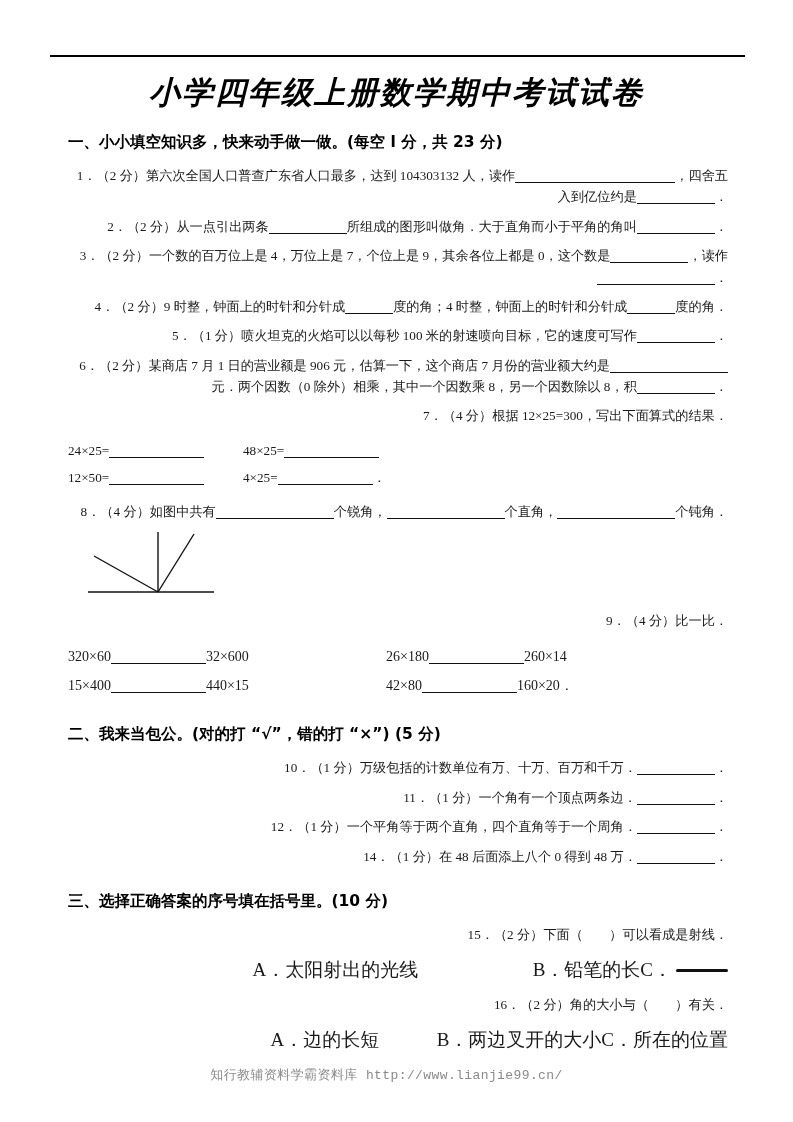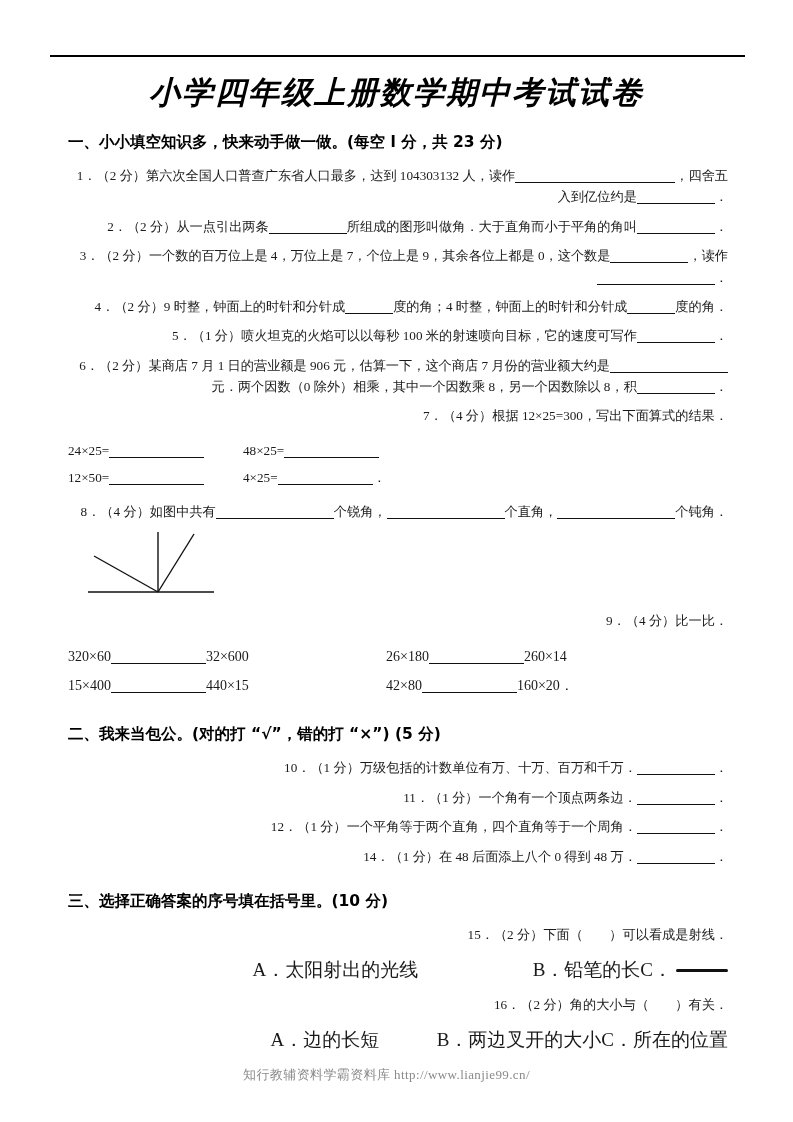--- a/index.html
+++ b/index.html
@@ -132,21 +132,21 @@
     margin-left: 4px;
     border-radius: 2px;
   }
   
   .footer {
     position: absolute;
     left: 0;
     top: 1066px;
     width: 773px;
     text-align: center;
-    font-family: Liberation Serif, serif;
+    font-family: Liberation Mono, monospace;
     font-size: 13px;
     color: #8a8a8a;
     letter-spacing: 0.4px;
     white-space: nowrap;
   }
 </style>
 </head>
 <body>
 
 <div class="page">

